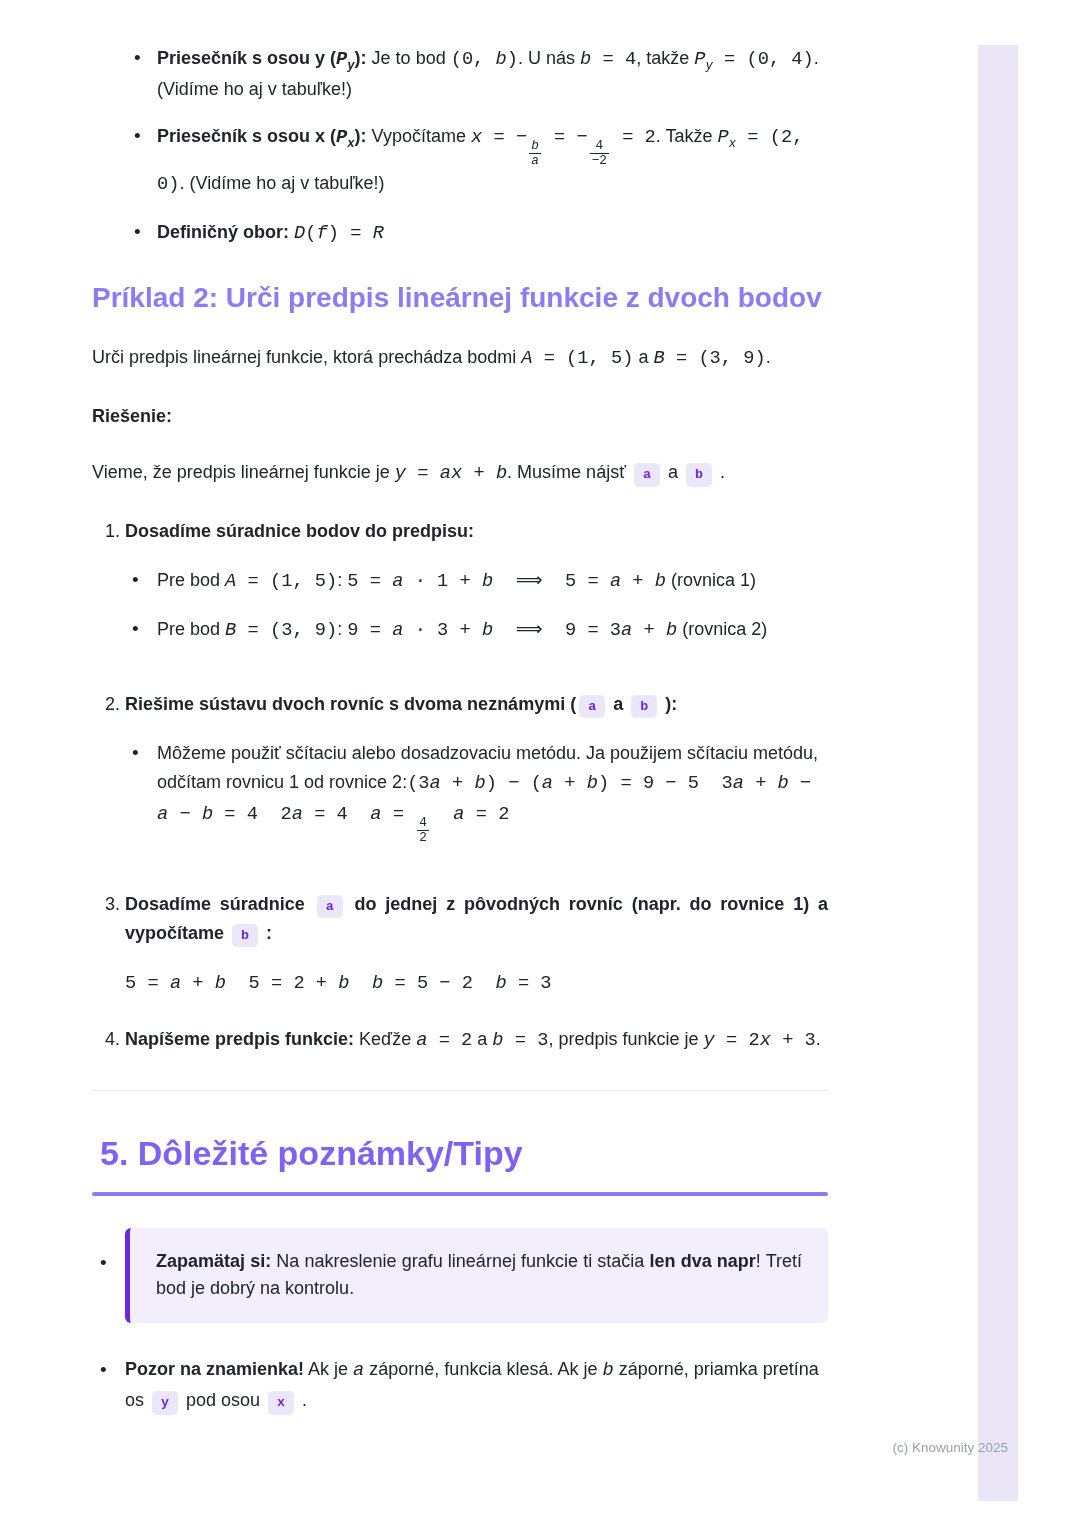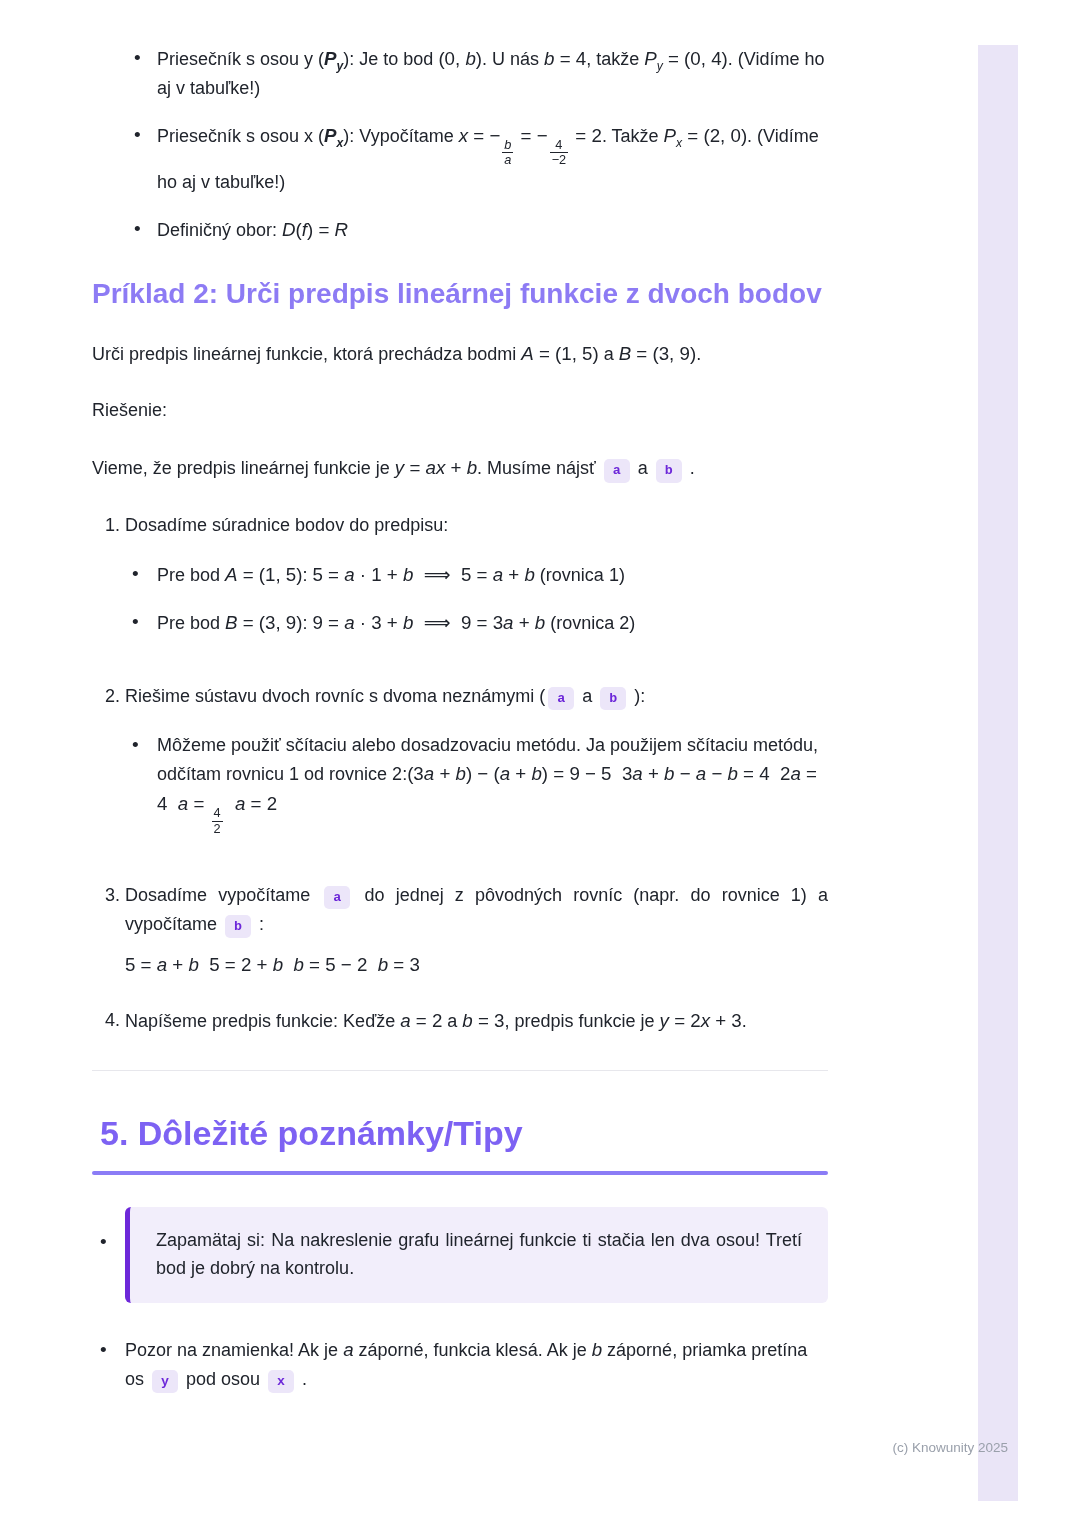--- a/index.html
+++ b/index.html
@@ -6,26 +6,26 @@
   .page{
     position:relative;width:1080px;height:1528px;background:#fff;overflow:hidden;
     font-family:"Liberation Sans","DejaVu Sans",sans-serif;color:var(--text,#20242c);
   }
   .side-strip{
     position:absolute;left:978px;top:45px;width:40px;height:1456px;
     background:var(--strip,#eae5f7);
   }
   .content{position:absolute;left:92px;top:44px;width:736px;font-size:18px;line-height:1.6;}
   ul{list-style:none;margin:0;padding:0;}
-  strong{font-weight:400;}
+  strong{font-weight:700;}
   
   .blt{position:relative;padding-left:65px;margin-bottom:18px;}
   .blt::before{content:"•";position:absolute;left:42px;top:-1px;font-size:19px;color:var(--text,#20242c);}
   
-  .math{font-family:Liberation Sans, sans-serif;font-size:1.04em;white-space:pre-wrap;}
+  .math{font-family:Liberation Mono, monospace;font-size:1.04em;white-space:pre-wrap;}
   .math i{font-style:italic;}
   .math.mb{font-weight:700;}
   .math sub{font-size:0.65em;line-height:0;}
   .frac{display:inline-flex;flex-direction:column;align-items:center;font-size:0.68em;line-height:1.15;vertical-align:-0.55em;margin:0 2px;}
   .fden{border-top:1px solid currentColor;padding:0 2px;}
   .fnum{padding:0 2px;}
   
   .chip{
     display:inline-block;font-family:"Liberation Mono","DejaVu Sans Mono",monospace;
     font-size:0.74em;font-weight:700;color:var(--chip-text,#6d28d9);
@@ -34,21 +34,21 @@
   .h2{font-size:28px;line-height:1.35;color:var(--heading-h2,#8d7bf4);font-weight:700;margin:30px 0 26px;}
   .para{margin:0 0 28px;}
   
   .oli{display:flex;padding-left:13px;margin-bottom:26px;}
   .num{flex:0 0 20px;}
   .oli-body{flex:1;min-width:0;}
   .sublist{margin-top:20px;}
   .sub{position:relative;padding-left:32px;margin-bottom:18px;}
   .sub::before{content:"•";position:absolute;left:7px;top:-1px;font-size:19px;color:var(--text,#20242c);}
   .just{text-align:justify;}
-  .mathline{margin-top:12px;}
+  .mathline{margin-top:21px;}
   .divider{border:none;border-top:1px solid var(--divider,#e7e7ec);margin:34px 0 0;}
   .h1{font-size:34px;line-height:1.3;color:var(--heading-h1,#7d62f3);font-weight:700;margin:40px 8px 0;}
   .hbar{height:4px;background:var(--accent,#8b7cf6);margin-top:16px;border-radius:2px;}
   
   .blt2{position:relative;padding-left:33px;margin-top:32px;}
   .blt2::before{content:"•";position:absolute;left:8px;top:0;font-size:19px;color:var(--text,#20242c);}
   .callout-row::before{top:20px;}
   .callout{
     background:var(--callout-bg,#f2eefb);
     border-left:5px solid var(--callout-border,#6d28d9);
@@ -98,42 +98,42 @@
           <div class="oli-title"><strong>Riešime sústavu dvoch rovníc s dvoma neznámymi (</strong><code class="chip">a</code><strong> a </strong><code class="chip">b</code><strong> ):</strong></div>
           <ul class="sublist">
             <li class="sub"><span>Môžeme použiť sčítaciu alebo dosadzovaciu metódu. Ja použijem sčítaciu metódu, odčítam rovnicu 1 od rovnice 2:</span><span class="math">(3<i>a</i> + <i>b</i>) − (<i>a</i> + <i>b</i>) = 9 − 5  3<i>a</i> + <i>b</i> − <i>a</i> − <i>b</i> = 4  2<i>a</i> = 4  <i>a</i> = </span><span class="math"><span class="frac"><span class="fnum">4</span><span class="fden">2</span></span></span><span class="math">  <i>a</i> = 2</span></li>
           </ul>
         </div>
       </div>
 
       <div class="oli">
         <span class="num">3.</span>
         <div class="oli-body">
-          <div class="oli-title just"><strong>Dosadíme vypočítame </strong><code class="chip">a</code><strong> do jednej z pôvodných rovníc (napr. do rovnice 1) a vypočítame </strong><code class="chip">b</code><strong> :</strong></div>
+          <div class="oli-title just"><strong>Dosadíme súradnice </strong><code class="chip">a</code><strong> do jednej z pôvodných rovníc (napr. do rovnice 1) a vypočítame </strong><code class="chip">b</code><strong> :</strong></div>
           <div class="mathline"><span class="math">5 = <i>a</i> + <i>b</i>  5 = 2 + <i>b</i>  <i>b</i> = 5 − 2  <i>b</i> = 3</span></div>
         </div>
       </div>
 
       <div class="oli">
         <span class="num">4.</span>
         <div class="oli-body">
           <div class="oli-title just"><strong>Napíšeme predpis funkcie:</strong><span> Keďže </span><span class="math"><i>a</i> = 2</span><span> a </span><span class="math"><i>b</i> = 3</span><span>, predpis funkcie je </span><span class="math"><i>y</i> = 2<i>x</i> + 3</span><span>.</span></div>
         </div>
       </div>
 
     </div>
 
     <hr class="divider">
 
     <h1 class="h1">5. Dôležité poznámky/Tipy</h1>
     <div class="hbar"></div>
 
     <div class="blt2 callout-row">
       <div class="callout">
-        <span><strong>Zapamätaj si:</strong><span> Na nakreslenie grafu lineárnej funkcie ti stačia </span><strong>len dva osou</strong><span>! Tretí bod je dobrý na kontrolu.</span></span>
+        <span><strong>Zapamätaj si:</strong><span> Na nakreslenie grafu lineárnej funkcie ti stačia </span><strong>len dva napr</strong><span>! Tretí bod je dobrý na kontrolu.</span></span>
       </div>
     </div>
 
     <div class="blt2"><strong>Pozor na znamienka!</strong><span> Ak je </span><span class="math"><i>a</i></span><span> záporné, funkcia klesá. Ak je </span><span class="math"><i>b</i></span><span> záporné, priamka pretína os </span><code class="chip">y</code><span> pod osou </span><code class="chip">x</code><span> .</span></div>
 
   </div>
 
   <div class="footer">(c) Knowunity 2025</div>
 
 </div>

